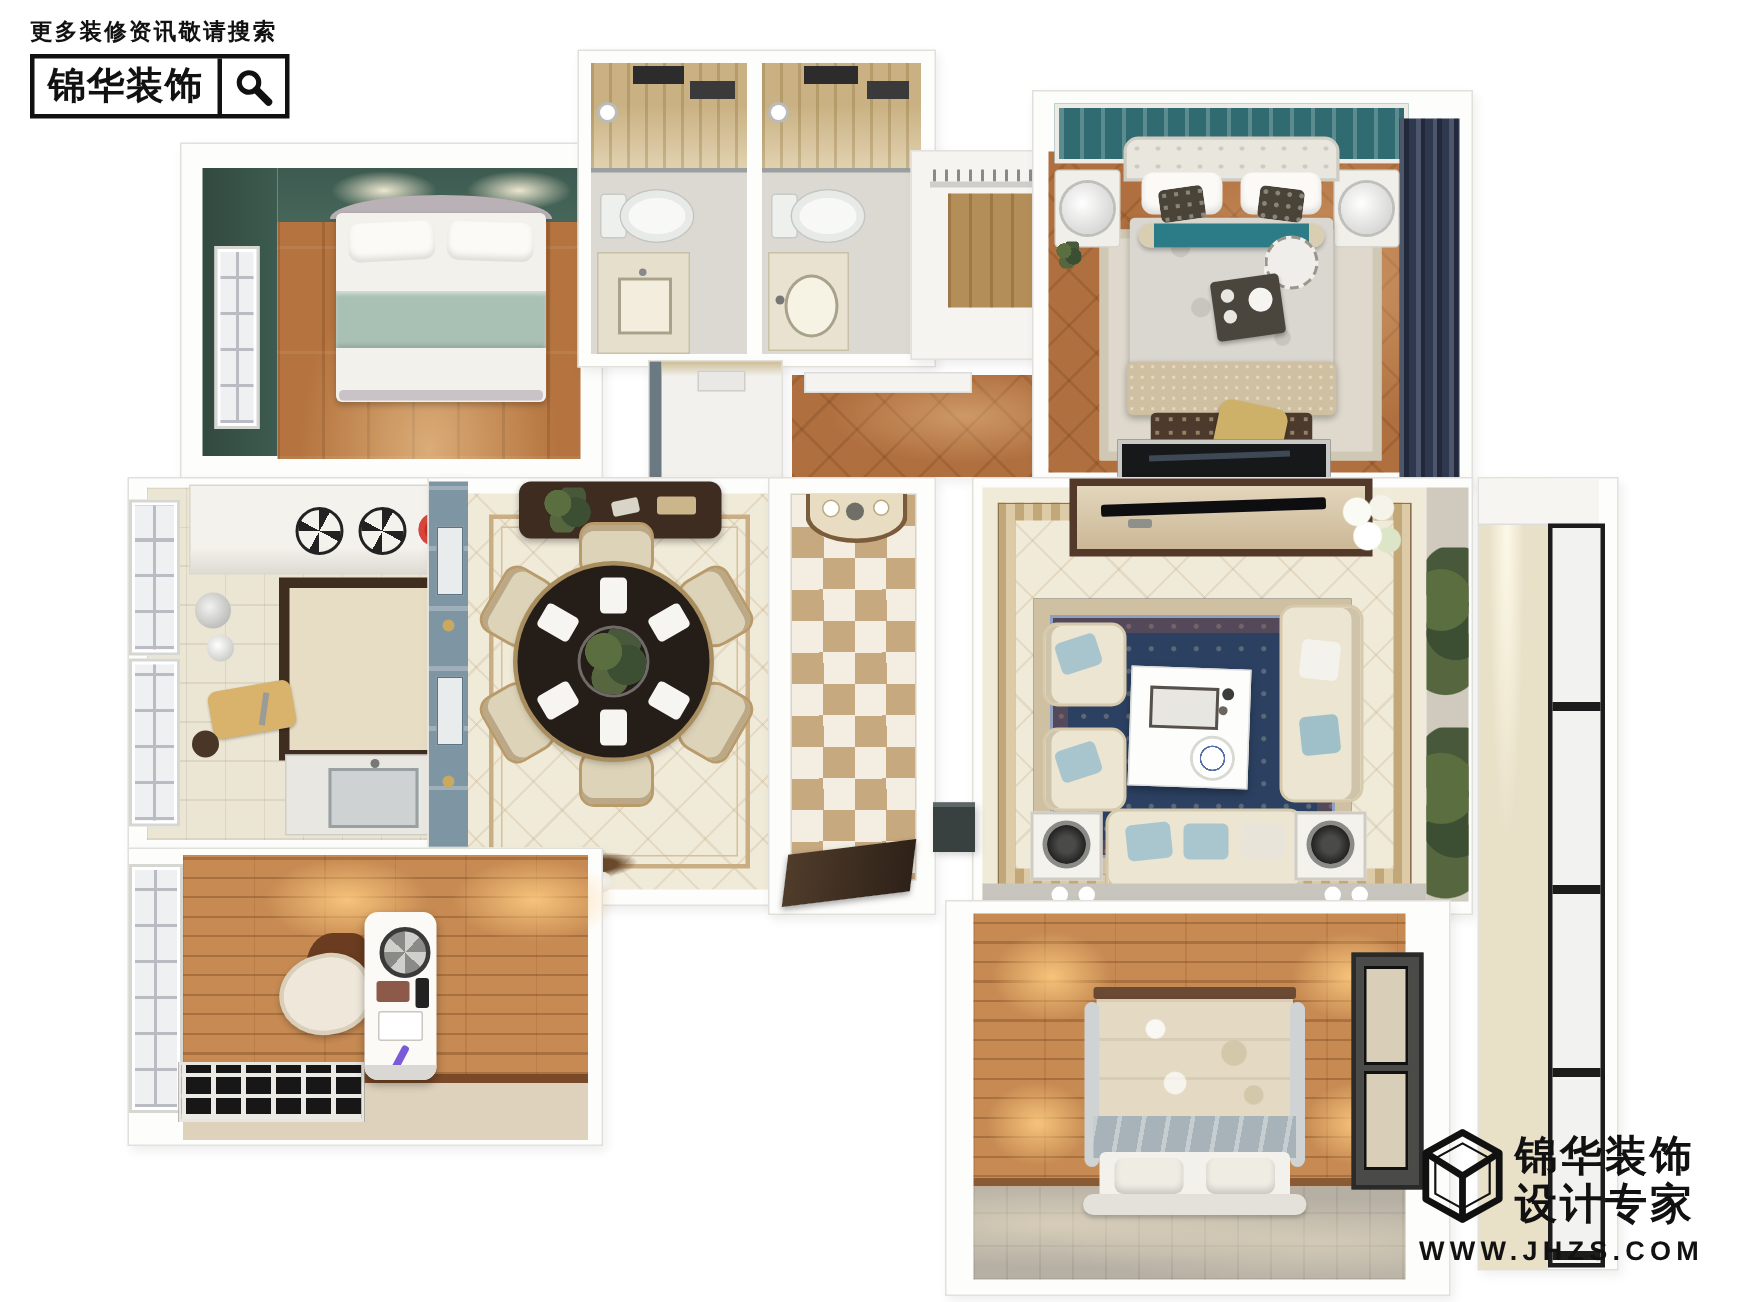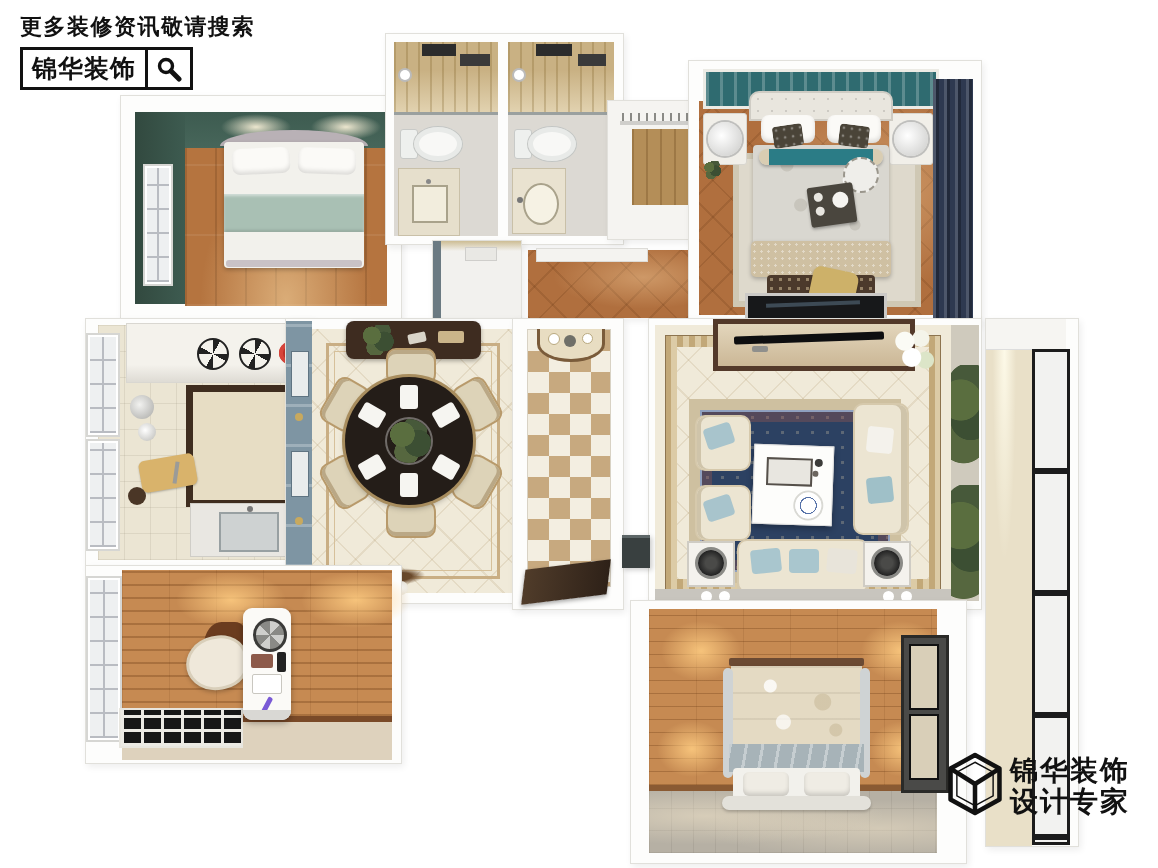--- a/index.html
+++ b/index.html
@@ -85,21 +85,21 @@
   .blackgrid-rug{background-color:#171717;background-image:
       repeating-linear-gradient(90deg,#eceae4 0 3px,transparent 3px 20px),
       repeating-linear-gradient(0deg,#eceae4 0 3px,transparent 3px 14px);border:2px solid #e8e6df;}
   .greenplant{background:radial-gradient(circle at 35% 35%,#5a6e3f 0 30%,transparent 31%),
       radial-gradient(circle at 70% 55%,#3c4f33 0 34%,transparent 35%),
       radial-gradient(circle at 45% 75%,#56673f 0 30%,transparent 31%),
       radial-gradient(circle at 65% 20%,#47593a 0 26%,transparent 27%);}
 
   
   .brand-header{position:absolute;left:20px;top:12px;}
-  .brand-tagline{font-size:22px;font-weight:700;letter-spacing:1.5px;color:var(--ink);}
+  .brand-tagline{font-size:15px;font-weight:700;letter-spacing:1.5px;color:var(--ink);}
   .brand-box{margin-top:5px;width:167px;height:37px;border:3px solid var(--ink);display:flex;align-items:center;background:#fff;}
   .brand-name{flex:1;text-align:center;font-size:25px;font-weight:800;letter-spacing:1px;line-height:1;}
   .brand-sep{width:3px;height:100%;background:var(--ink);}
   .brand-mag{width:42px;display:flex;align-items:center;justify-content:center;}
 
   
   .footer-brand{position:absolute;left:946px;top:752px;width:195px;}
   .footer-top{display:flex;align-items:center;gap:6px;}
   .footer-lines{font-weight:800;font-size:28px;letter-spacing:2px;line-height:1.12;white-space:nowrap;}
   .footer-site{margin-top:3px;font-weight:800;font-size:18px;letter-spacing:3.5px;white-space:nowrap;}
@@ -425,15 +425,16 @@
           <g fill="none" stroke="#111" stroke-width="1.6">
             <polygon points="32,11 52,22 52,48 32,59 12,48 12,22"></polygon>
           </g>
         </svg>
       </span>
       <div class="footer-lines">
         <div>锦华装饰</div>
         <div>设计专家</div>
       </div>
     </div>
+    <div class="footer-site">WWW.JHZS.COM</div>
   </div>
 
 </div>
 
 </body></html>

